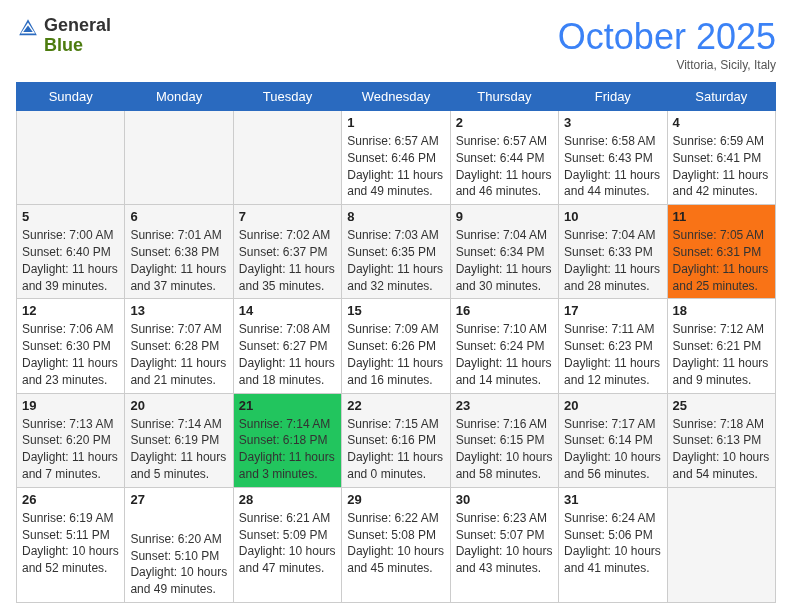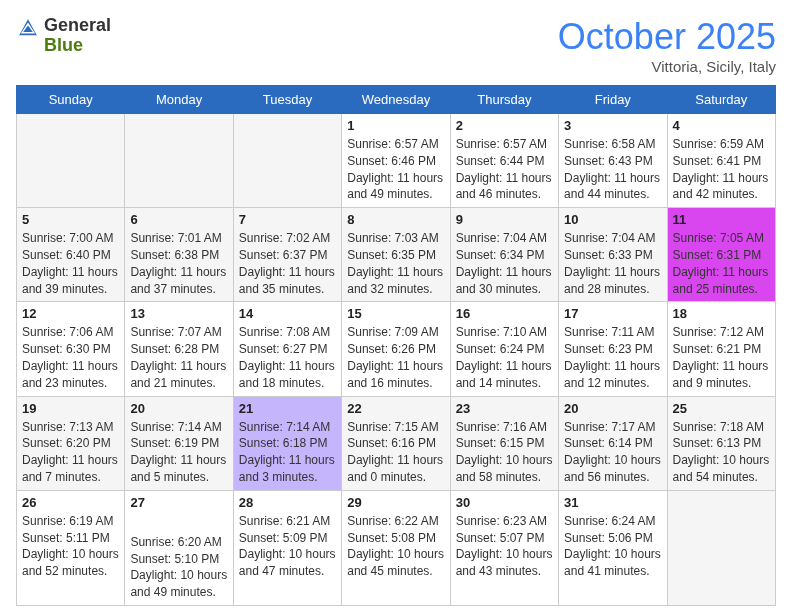--- a/index.html
+++ b/index.html
@@ -33,21 +33,21 @@
     }
     .title-block {
       text-align: right;
     }
     .month-title {
       font-size: 36px;
       font-weight: 300;
       color: #3b82f6;
     }
     .location {
-      font-size: 15px;
+      font-size: 12px;
       color: #555;
     }
     .calendar {
       width: 100%;
       border-collapse: collapse;
       font-size: 11px;
     }
     .calendar th {
       background: #2a6abf;
       color: #fff;
@@ -189,21 +189,21 @@
 Daylight: 11 hours
 and 30 minutes.</div>
         </td>
         <td style="background: rgb(245, 245, 245);">
           <div class="day-number">10</div>
           <div class="day-info" style="white-space: pre-line;">Sunrise: 7:04 AM
 Sunset: 6:33 PM
 Daylight: 11 hours
 and 28 minutes.</div>
         </td>
-        <td style="background: #d946ef;">
+        <td style="background: #f97316;">
           <div class="day-number">11</div>
           <div class="day-info" style="white-space: pre-line;">Sunrise: 7:05 AM
 Sunset: 6:31 PM
 Daylight: 11 hours
 and 25 minutes.</div>
         </td>
       </tr>
       <tr style="background: rgb(255, 255, 255);">
         <td>
           <div class="day-number">12</div>
@@ -263,21 +263,21 @@
 Daylight: 11 hours
 and 7 minutes.</div>
         </td>
         <td style="background: rgb(245, 245, 245);">
           <div class="day-number">20</div>
           <div class="day-info" style="white-space: pre-line;">Sunrise: 7:14 AM
 Sunset: 6:19 PM
 Daylight: 11 hours
 and 5 minutes.</div>
         </td>
-        <td style="background: #c4b5fd; margin-top: 29px;">
+        <td style="background: #22c55e; margin-top: 29px;">
           <div class="day-number">21</div>
           <div class="day-info" style="white-space: pre-line;">Sunrise: 7:14 AM
 Sunset: 6:18 PM
 Daylight: 11 hours
 and 3 minutes.</div>
         </td>
         <td style="background: rgb(245, 245, 245);">
           <div class="day-number">22</div>
           <div class="day-info" style="white-space: pre-line;">Sunrise: 7:15 AM
 Sunset: 6:16 PM

